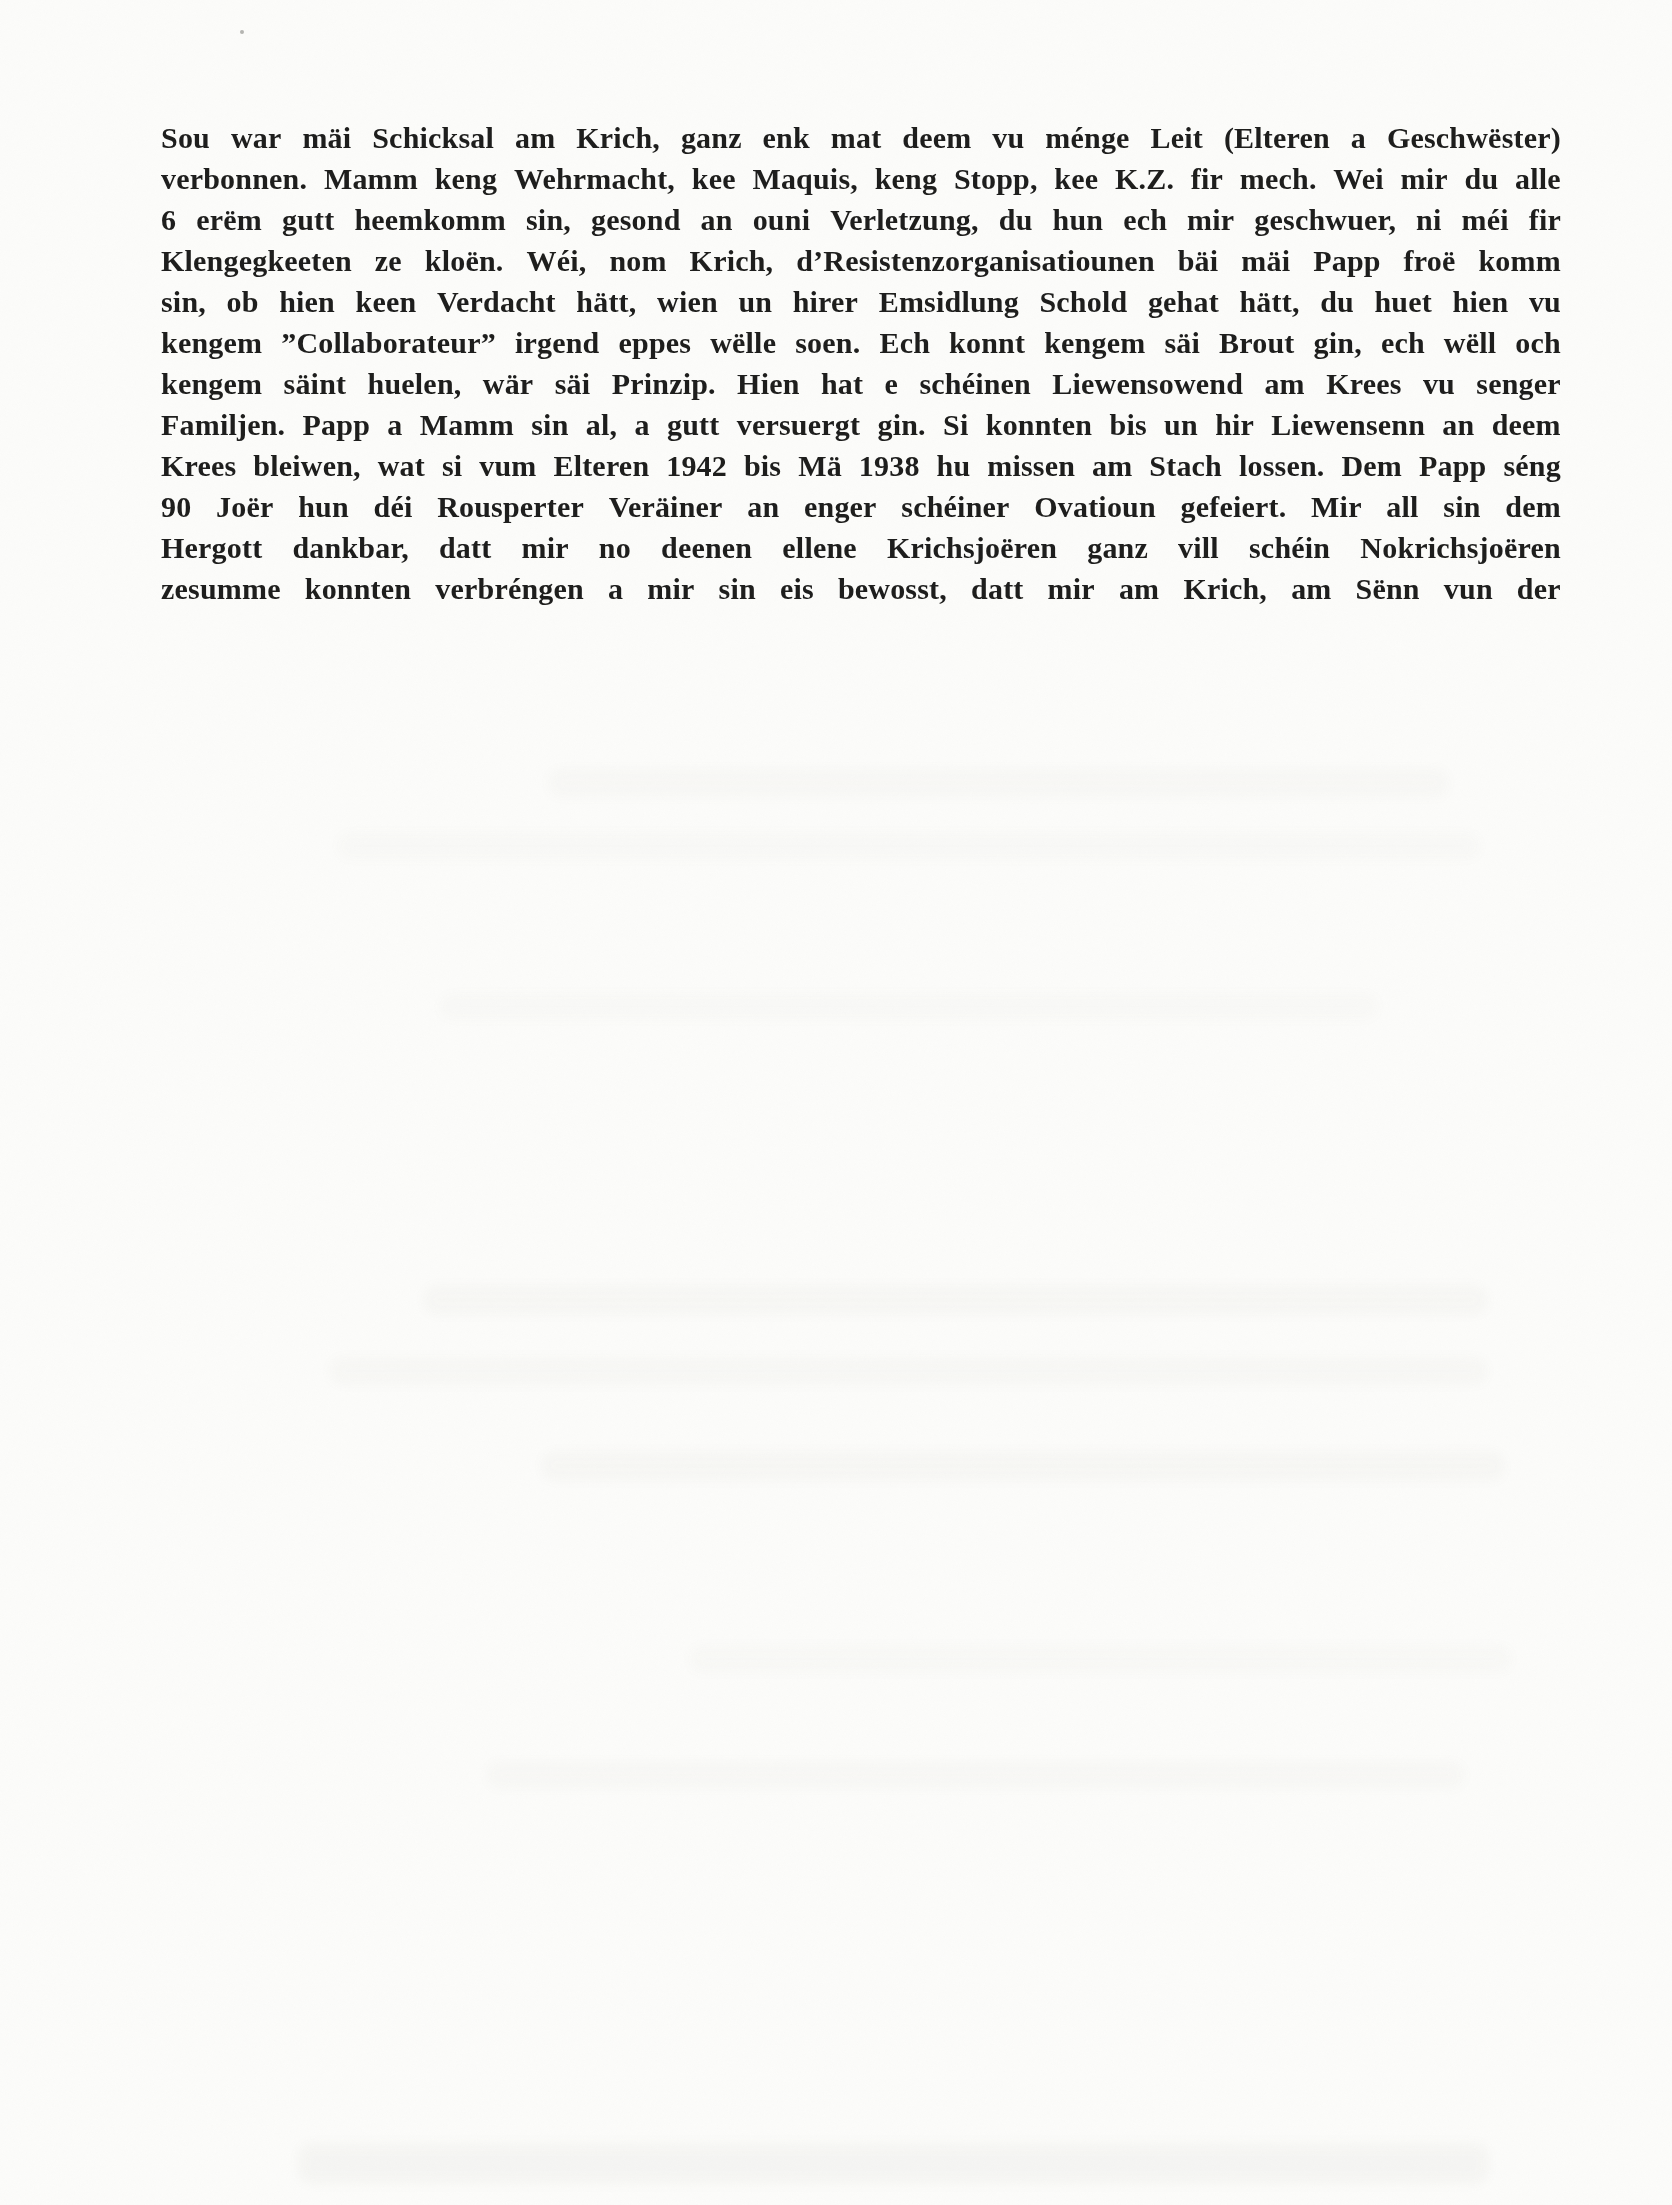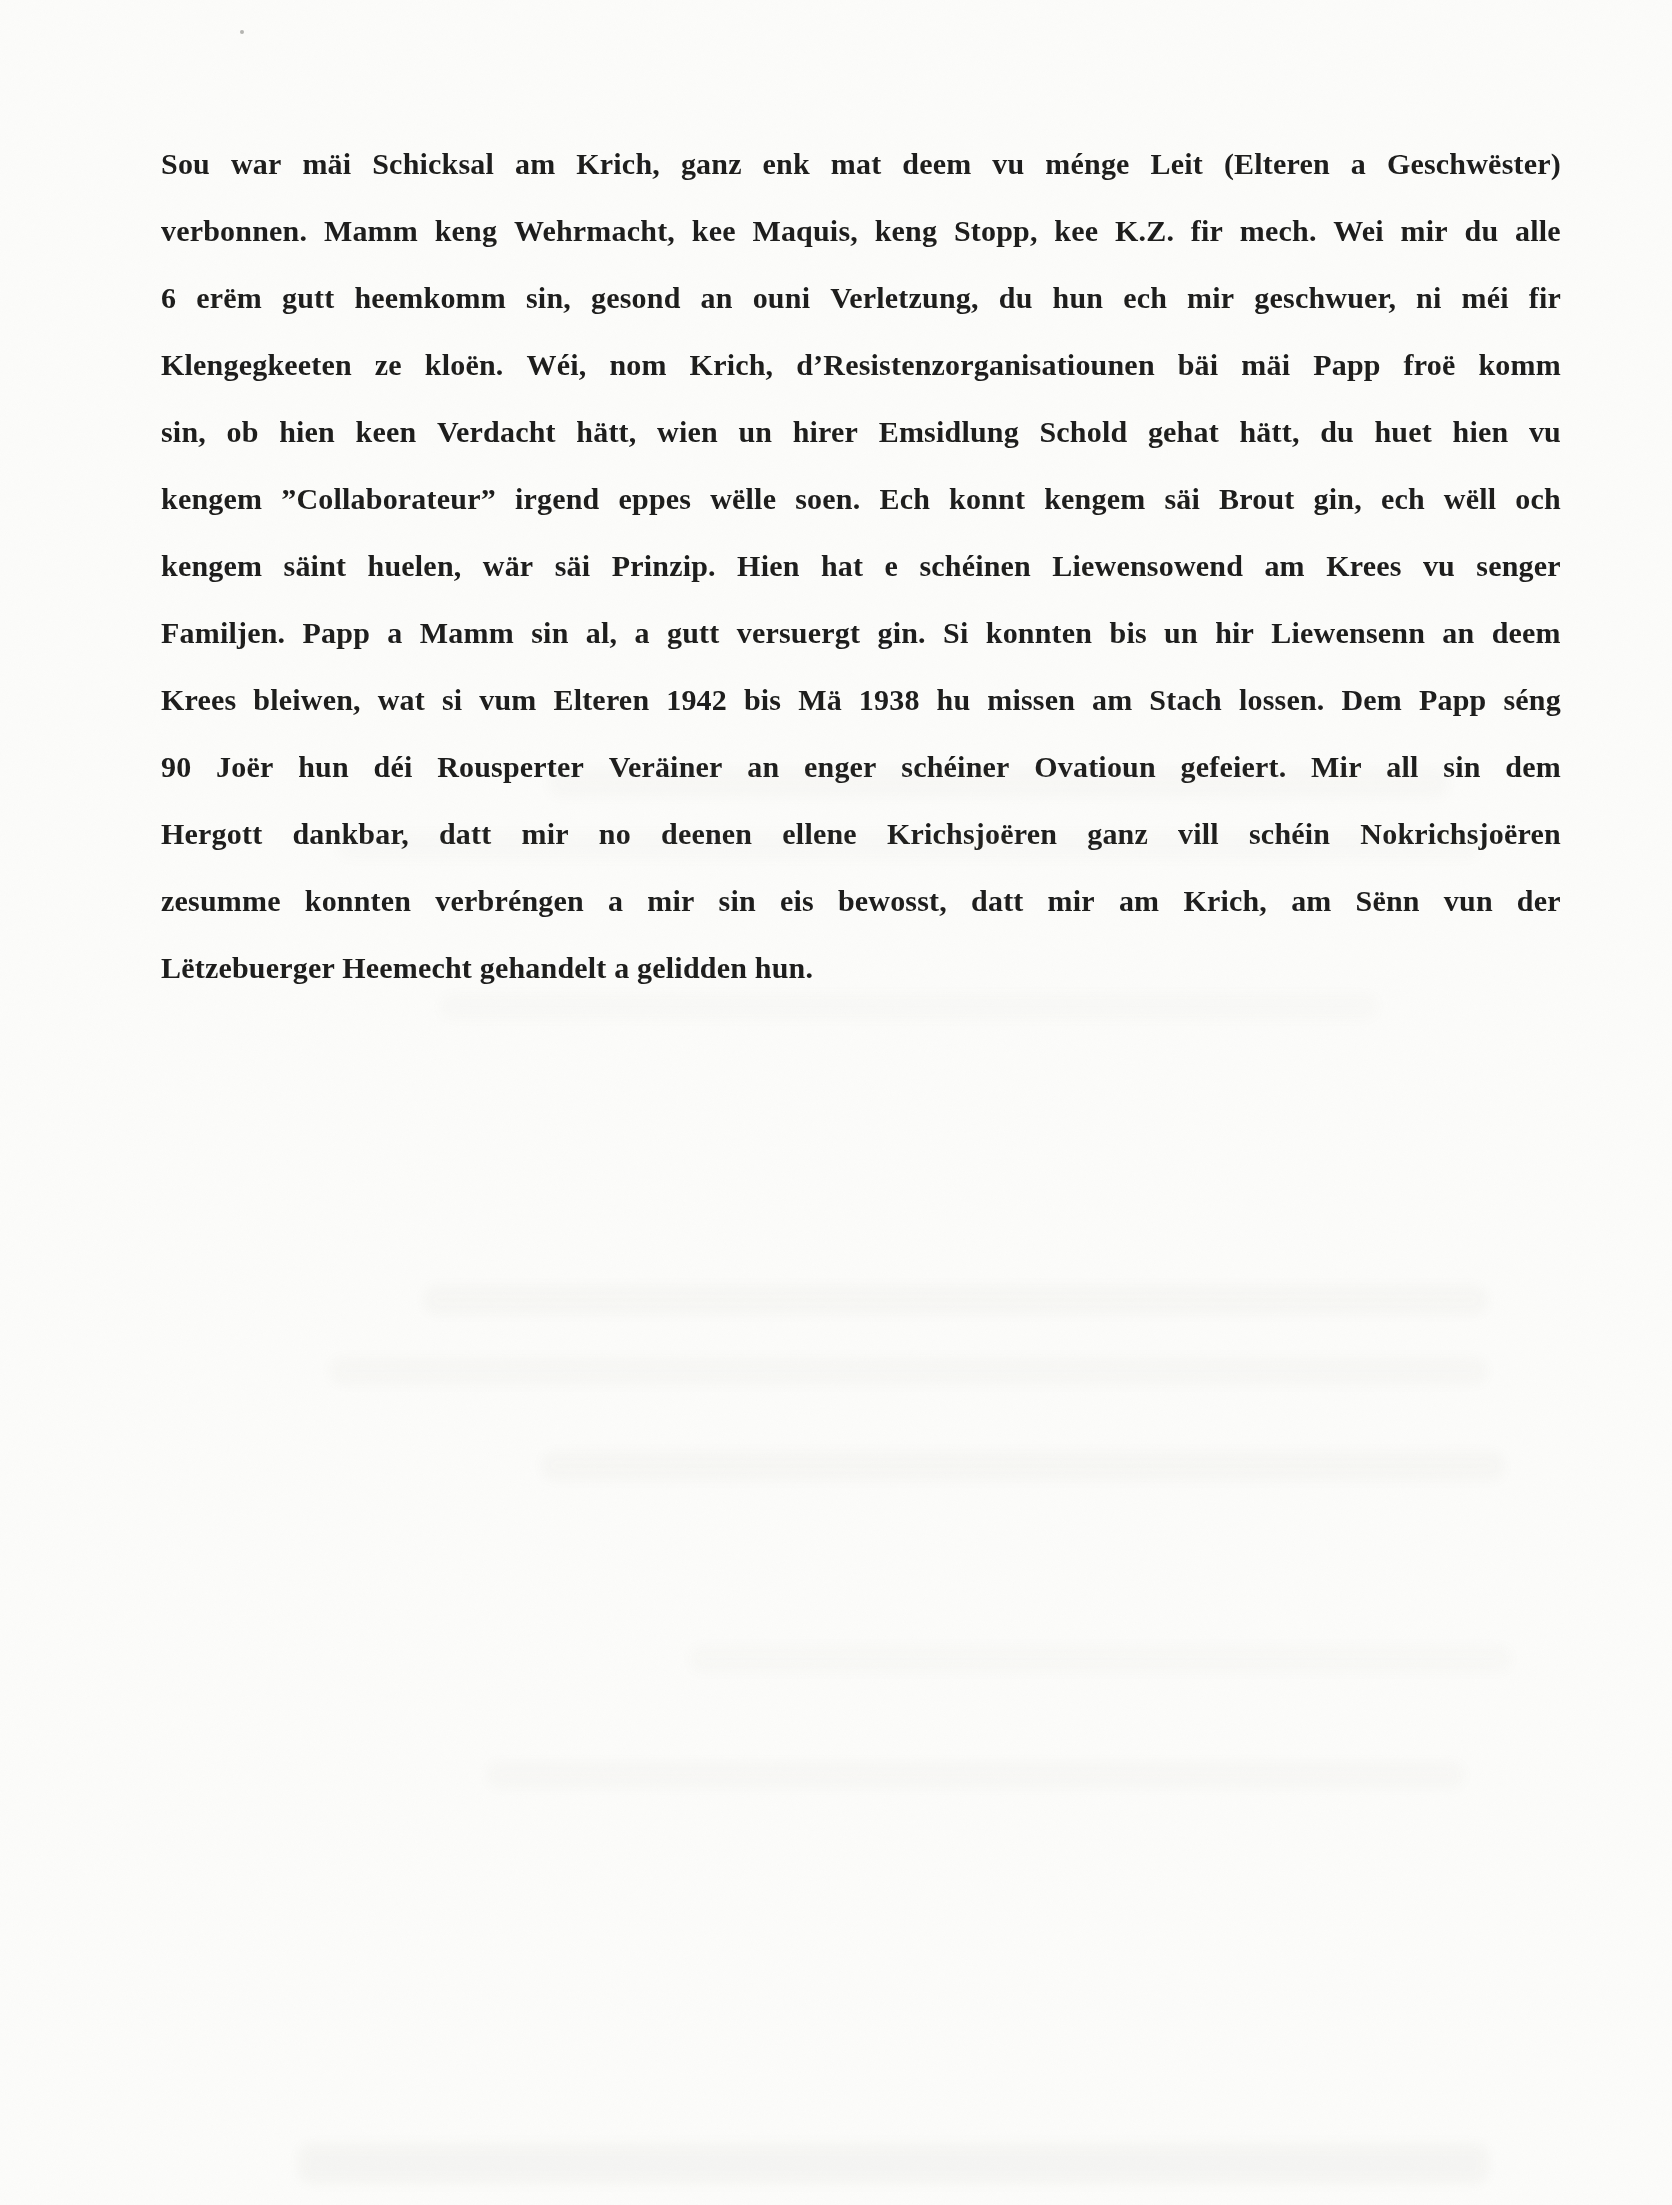--- a/index.html
+++ b/index.html
@@ -26,21 +26,20 @@
     font-weight:700;
     letter-spacing:0.2px;
   }
   .line{
     display:flex;
     justify-content:space-between;
     align-items:baseline;
     height:41px;
     line-height:41px;
     white-space:nowrap;
-    margin-top:26px;
   }
   .line.last{
     display:block;
     white-space:nowrap;
   }
   
   .ghost{
     position:absolute;
     filter:blur(5.5px);
     background:#8d8b7c;
@@ -279,21 +278,20 @@
         <span>bewosst,</span>
         <span>datt</span>
         <span>mir</span>
         <span>am</span>
         <span>Krich,</span>
         <span>am</span>
         <span>Sënn</span>
         <span>vun</span>
         <span>der</span>
       </div>
-      <div class="line last">Lëtzebuerger Heemecht gehandelt a gelidden hun.</div>
     </div>
 
   <div class="ghost g1"></div>
   <div class="ghost g2"></div>
   <div class="ghost g3"></div>
   <div class="ghost g4"></div>
   <div class="ghost g5"></div>
   <div class="ghost g6"></div>
   <div class="ghost g7"></div>
   <div class="ghost g8"></div>

